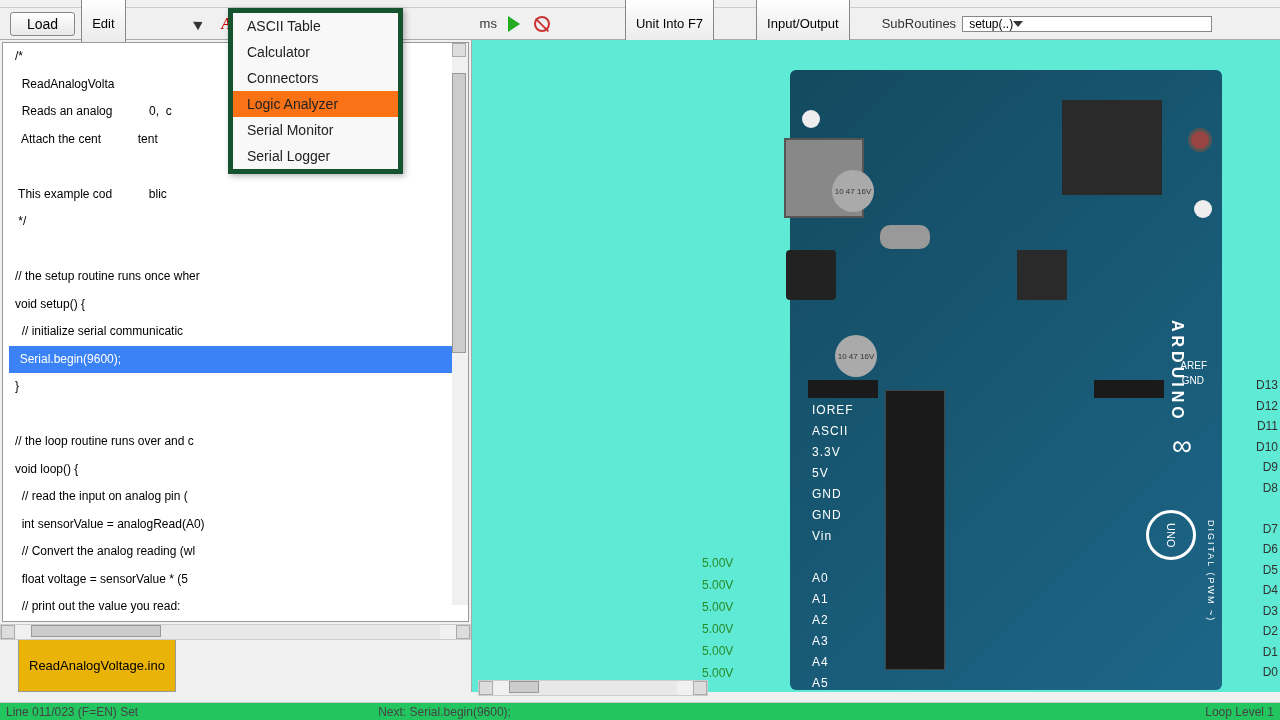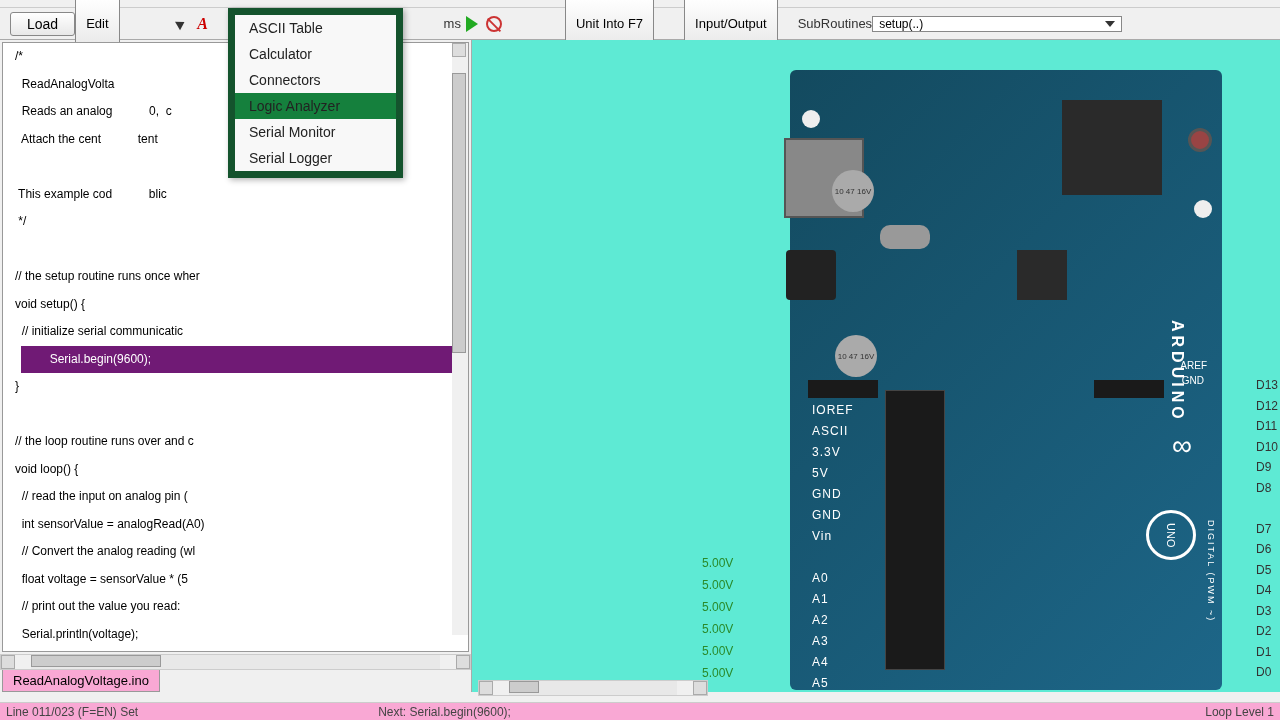--- a/index.html
+++ b/index.html
@@ -1,68 +1,68 @@
 <!DOCTYPE html>
 <html><head>
 <meta charset="utf-8">
 <style>
 *{margin:0;padding:0;box-sizing:border-box;font-family:Tahoma,sans-serif;font-size:12px}
 body{width:1280px;height:720px;background:#f0f0f0;overflow:hidden;position:relative}
 .menubar{height:8px;background:#f0f0f0;border-bottom:1px solid #ccc;display:flex;padding:0 20px;gap:30px;color:#333}
-.toolbar{height:32px;background:#f0f0f0;display:flex;align-items:center;padding:2px 10px;border-bottom:1px solid #aaa}
+.toolbar{height:32px;background:#f0f0f0;display:flex;align-items:center;padding:2px 10px;gap:6px;border-bottom:1px solid #aaa}
 .btn{border:1px solid #888;background:linear-gradient(#fff,#e8e8e8);padding:18px 10px;border-radius:3px;font-size:13px;cursor:pointer}
 .btn-load{padding:3px 16px;font-size:14px}
 .icon-btn{width:22px;height:22px;display:flex;align-items:center;justify-content:center;cursor:pointer}
 .arrow-icon{width:0;height:0;border-top:5px solid transparent;border-bottom:5px solid transparent;border-left:8px solid #333;transform:rotate(-30deg)}
 .a-icon{color:#c00;font-weight:bold;font-size:16px;font-style:italic;font-family:serif}
 .play-icon{width:0;height:0;border-top:8px solid transparent;border-bottom:8px solid transparent;border-left:12px solid #2a2}
 .stop-icon{width:16px;height:16px;border:2px solid #c33;border-radius:50%;position:relative}
 .stop-icon:after{content:"";position:absolute;width:18px;height:2px;background:#c33;top:6px;left:-3px;transform:rotate(45deg)}
 .toolbar-gap{width:60px}
-.subroutine-sel{border:1px solid #888;background:#fff;padding:0 6px;width:250px;display:flex;justify-content:space-between;align-items:center}
+.subroutine-sel{border:1px solid #888;background:#fff;padding:0 6px;width:250px;display:flex;justify-content:flex-start;align-items:center}
 .sel-arrow{width:0;height:0;border-left:5px solid transparent;border-right:5px solid transparent;border-top:6px solid #333}
 .label{font-size:13px;color:#333}
-.dropdown{position:absolute;left:228px;top:8px;background:#f8f8f8;border:7px solid #14532d;box-shadow:2px 2px 6px rgba(0,0,0,0.3);width:175px;z-index:100}
+.dropdown{position:absolute;left:228px;top:8px;background:#f8f8f8;border:5px solid #14532d;box-shadow:2px 2px 6px rgba(0,0,0,0.3);width:175px;z-index:100}
 .dropdown-item{padding:5px 14px;font-size:14px;cursor:pointer;color:#222}
-.dropdown-item.hover{background:#15803d}
+.dropdown-item.hover{background:#f97316}
 .main{display:flex;height:calc(100% - 68px)}
 .editor-pane{width:472px;display:flex;flex-direction:column;border-right:1px solid #aaa}
 .code-area{flex:1;background:#fff;border:1px solid #999;margin:2px;overflow:hidden;position:relative;font-family:"Courier New",monospace;font-size:19px;line-height:27.5px;white-space:pre}
 .code-line{padding:0 4px 0 12px;color:#000;overflow:hidden}
-.code-line.highlight{background:#701a75;color:#fff;margin-left:18px;padding-left:22px}
+.code-line.highlight{background:#3b82f6;color:#fff;margin-left:6px;padding-left:4px}
 .hscroll{height:16px;background:#f0f0f0;border:1px solid #ccc;display:flex;align-items:center}
 .hscroll-track{flex:1;height:14px;background:#e8e8e8;position:relative;margin:0 16px}
 .hscroll-thumb{position:absolute;height:12px;background:#ccc;border:1px solid #999;width:130px;left:0;top:0}
 .hscroll-arrow{width:14px;height:14px;background:#ddd;border:1px solid #aaa}
 .vscroll{position:absolute;right:0;top:0;bottom:16px;width:16px;background:#f0f0f0;display:flex;flex-direction:column}
 .vscroll-thumb{width:14px;height:280px;background:#ccc;border:1px solid #999;margin-top:16px}
-.tab{border:1px solid #999;border-top:none;background:#f9a8d4;padding:3px 10px;font-size:13px;display:inline-block;margin-left:2px}
+.tab{border:1px solid #999;border-top:none;background:#eab308;padding:18px 10px;font-size:13px;display:inline-block;margin-left:18px}
 .sim-pane{flex:1;background:#5eead4;position:relative;overflow:hidden}
 .board{position:absolute;right:58px;top:30px;width:432px;height:620px;background:#1a5a7a;border-radius:6px}
 .board-dark{background:linear-gradient(135deg,#134a5f,#1d6688)}
 .usb-port{position:absolute;top:68px;left:-6px;width:80px;height:80px;background:#888;border:2px solid #555}
 .power-jack{position:absolute;top:180px;left:-4px;width:50px;height:50px;background:#222;border-radius:4px}
 .chip-big{position:absolute;top:30px;right:60px;width:100px;height:95px;background:#2a2a2a}
 .cap1{position:absolute;top:100px;left:42px;width:42px;height:42px;background:#aaa;border-radius:50%;display:flex;align-items:center;justify-content:center;font-size:8px;color:#333}
 .cap2{position:absolute;top:265px;left:45px;width:42px;height:42px;background:#aaa;border-radius:50%;display:flex;align-items:center;justify-content:center;font-size:8px;color:#333}
 .reset-btn{position:absolute;top:58px;right:10px;width:24px;height:24px;background:#944;border-radius:50%;border:3px solid #555}
 .atmega{position:absolute;top:320px;left:95px;width:60px;height:280px;background:#1a1a1a;border:1px solid #444}
 .pin-labels{position:absolute;top:330px;left:22px;font-size:12px;color:#fff;line-height:21px;font-family:sans-serif;letter-spacing:1px}
-.digital-labels{position:absolute;top:305px;right:-56px;font-size:15px;color:#333;line-height:20.5px;text-align:left;font-family:sans-serif}
+.digital-labels{position:absolute;top:305px;right:-56px;font-size:15px;color:#333;line-height:20.5px;text-align:right;font-family:sans-serif}
 .arduino-text{position:absolute;top:250px;right:36px;color:#fff;font-size:16px;writing-mode:vertical-rl;letter-spacing:4px;font-weight:bold}
 .uno-circle{position:absolute;top:440px;right:26px;width:50px;height:50px;border:3px solid #fff;border-radius:50%;display:flex;align-items:center;justify-content:center;color:#fff;font-size:11px;writing-mode:vertical-rl}
 .infinity{position:absolute;top:360px;right:30px;color:#fff;font-size:28px}
 .analog-values{position:absolute;left:702px;top:552px;font-size:19px;color:#2a8a2a;font-weight:normal;font-family:"Courier New",monospace;line-height:22px}
 .hscroll-sim{position:absolute;bottom:24px;left:478px;width:230px;height:16px;background:#f0f0f0;border:1px solid #ccc;display:flex}
 .sq-chip{position:absolute;top:180px;right:155px;width:50px;height:50px;background:#2a2a2a}
 .crystal{position:absolute;top:155px;left:90px;width:50px;height:24px;background:#999;border-radius:10px}
 .aref{position:absolute;top:290px;right:15px;color:#fff;font-size:10px}
 .gnd{position:absolute;top:305px;right:18px;color:#fff;font-size:10px}
 .digital-text{position:absolute;top:450px;right:6px;color:#fff;font-size:9px;writing-mode:vertical-rl;letter-spacing:2px}
-.statusbar{position:absolute;bottom:0;left:0;right:0;height:18px;background:#f9a8d4;border-top:1px solid #ccc;display:flex;align-items:center;padding:0 6px;font-size:11px;color:#444;gap:40px}
+.statusbar{position:absolute;bottom:0;left:0;right:0;height:18px;background:#22c55e;border-top:1px solid #ccc;display:flex;align-items:center;padding:0 6px;font-size:11px;color:#444;gap:40px}
 .wht-dot{position:absolute;width:18px;height:18px;background:#eee;border-radius:50%}
 .header-row{position:absolute;height:18px;background:#1a1a1a}
 </style>
 </head>
 <body>
 
 <div class="menubar"></div>
 
 <div class="toolbar">
   <button class="btn btn-load">Load</button>

